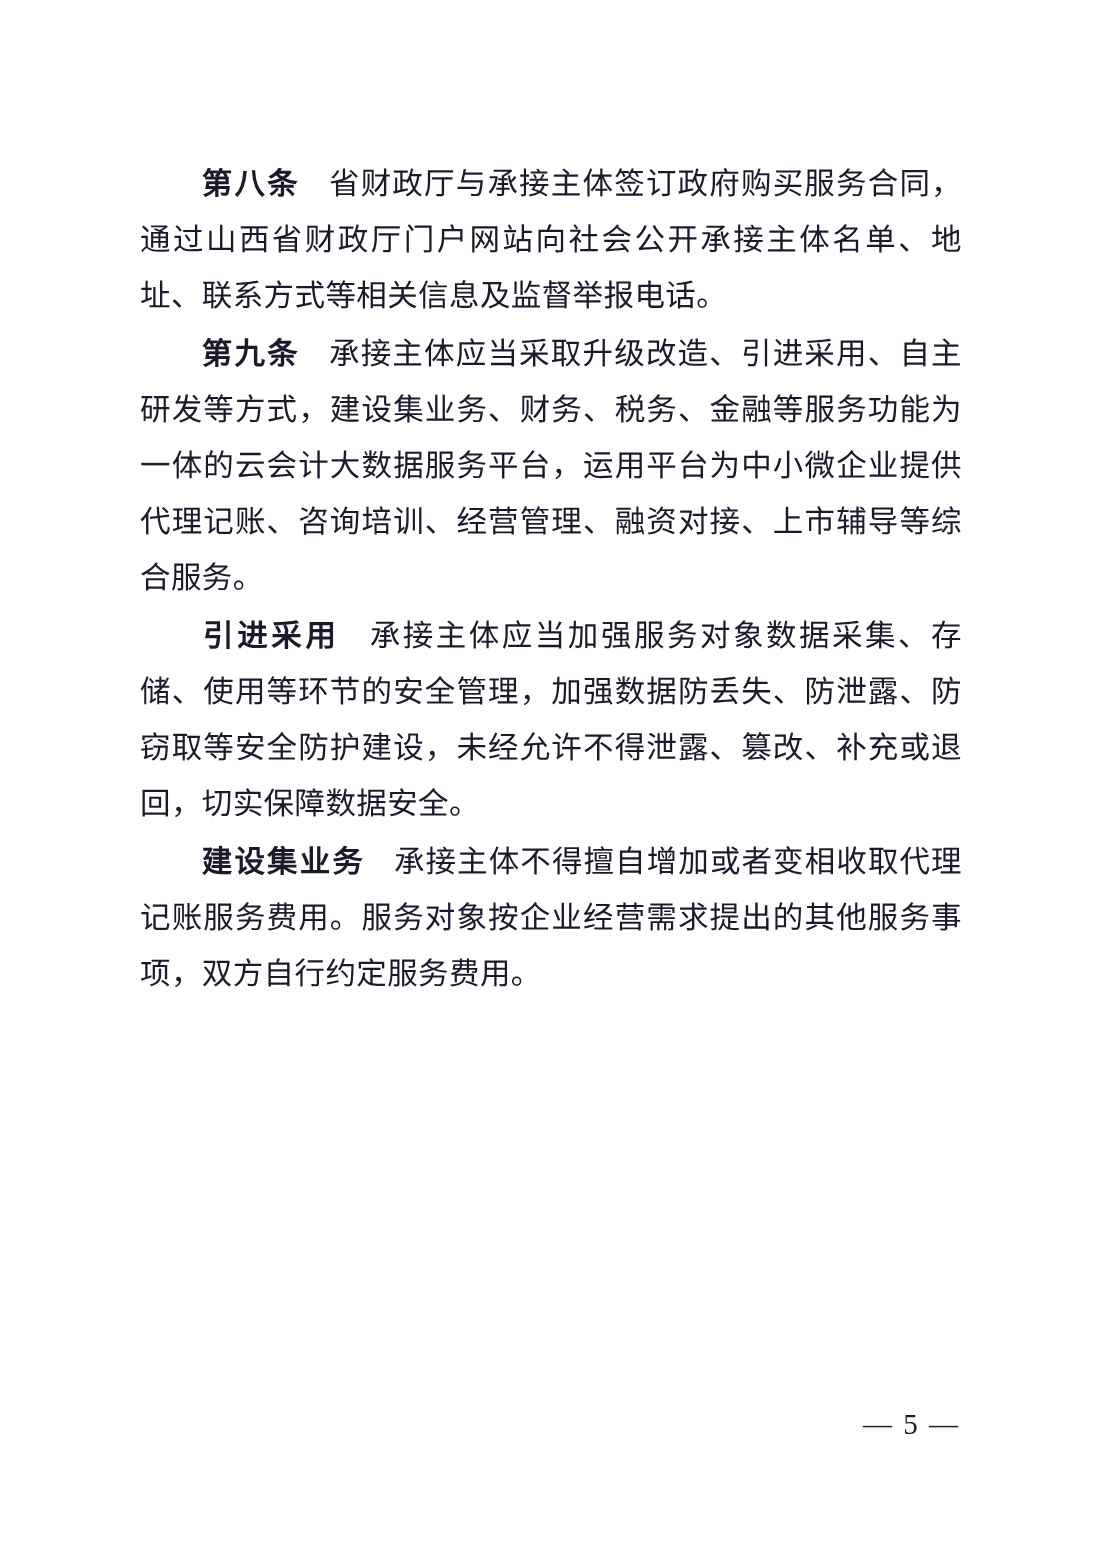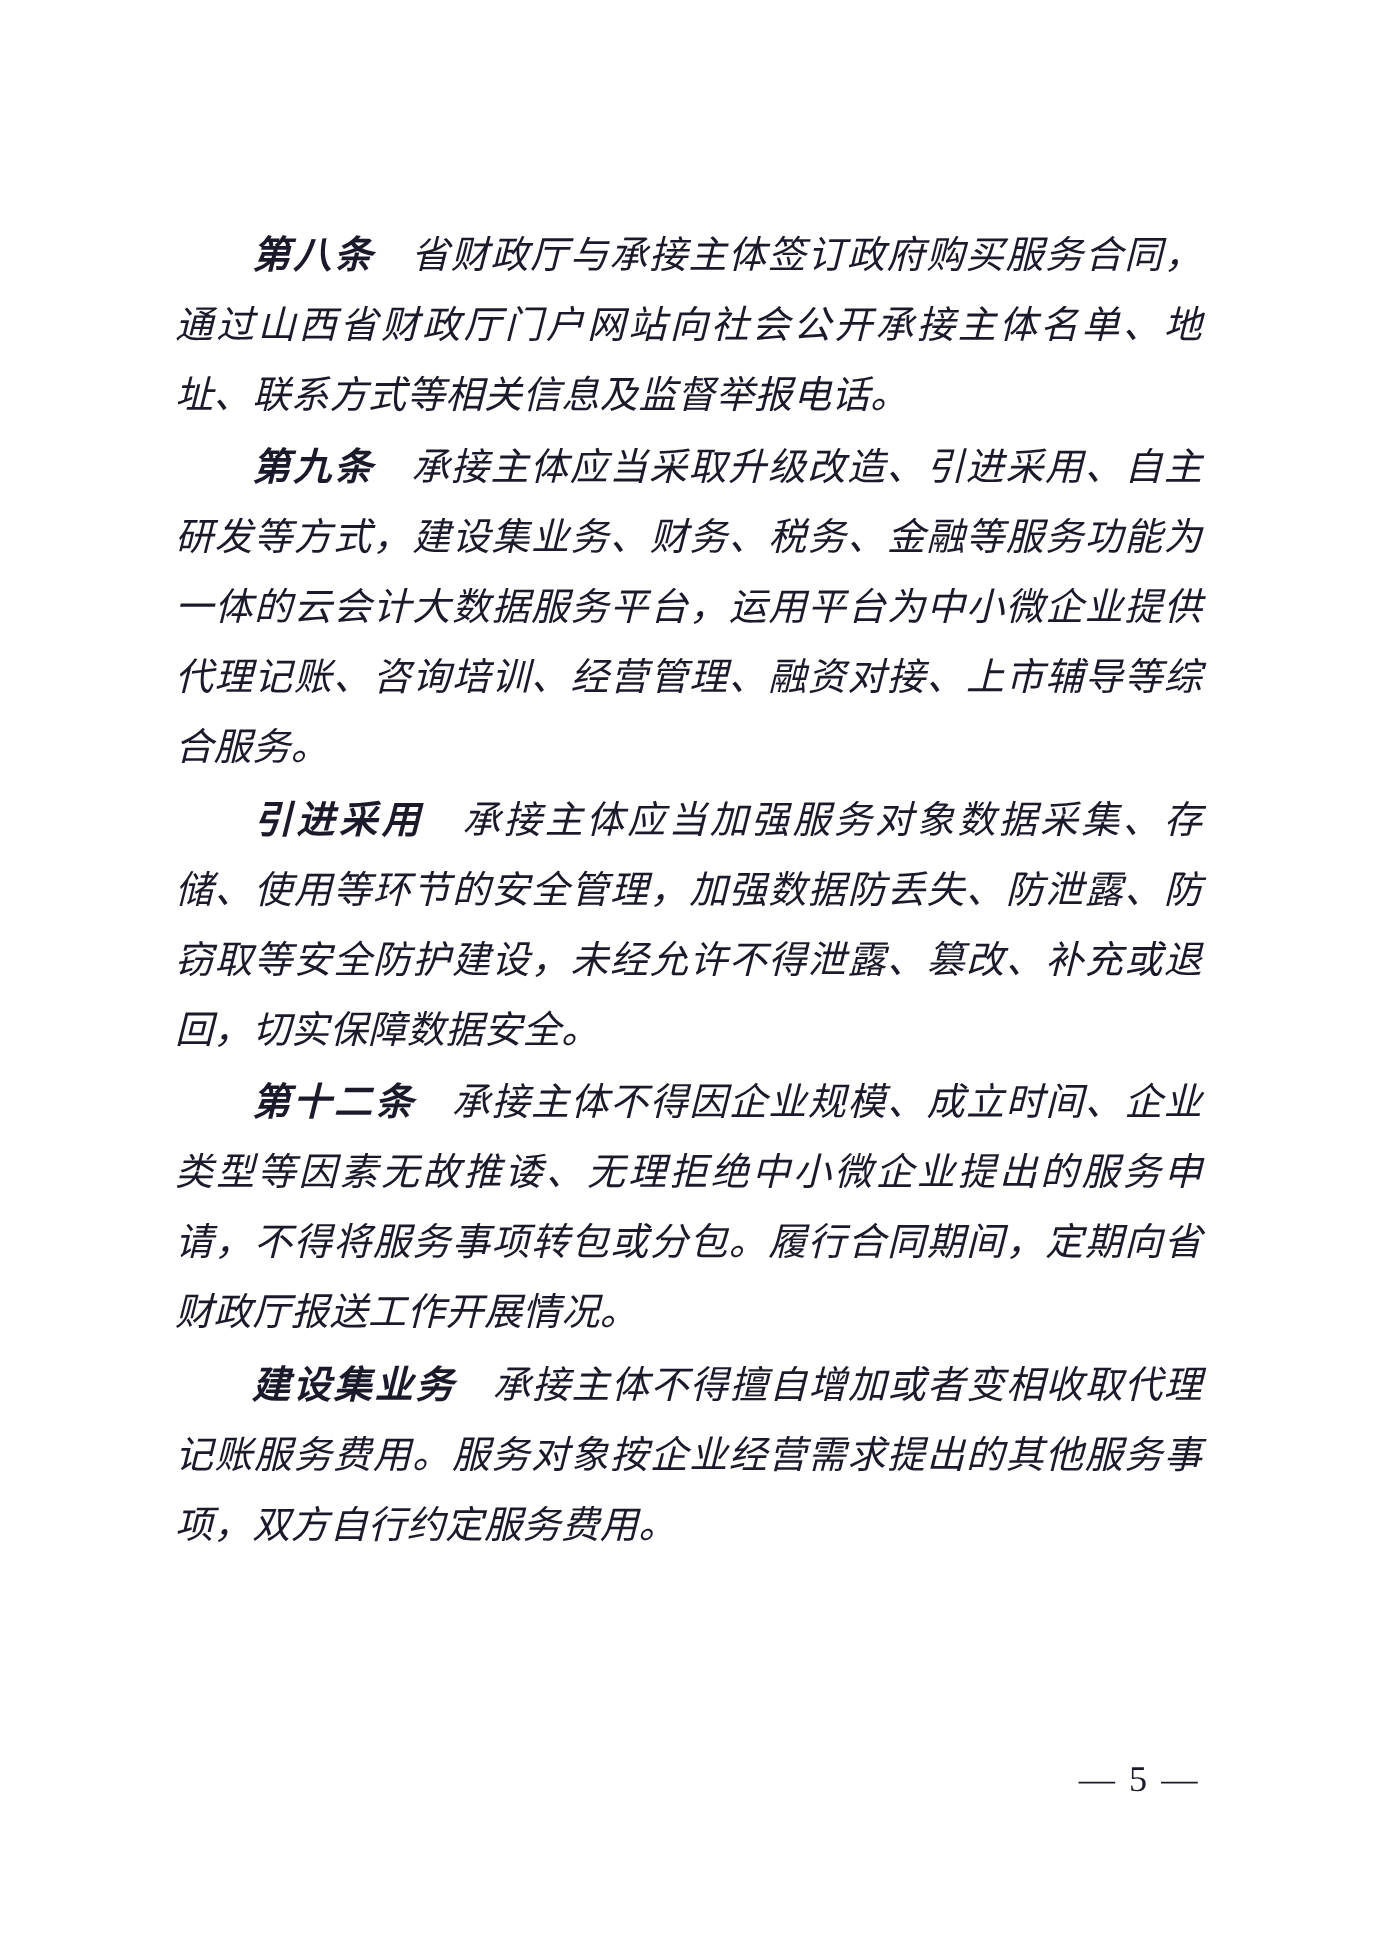--- a/index.html
+++ b/index.html
@@ -14,23 +14,22 @@
     height: 1559px;
     background: #ffffff;
     margin: 0 auto;
     overflow: hidden;
     font-family: "Liberation Serif", "DejaVu Serif", serif;
     color: #1a1a2b;
   }
   .content {
     position: absolute;
     left: 140px;
-    top: 176px;
+    top: 156px;
     width: 822px;
-    font-style: italic;
   }
   .para {
     font-size: 30.5px;
     line-height: 56px;
     text-align: justify;
     text-justify: inter-ideograph;
     letter-spacing: 0.4px;
     margin: 0 0 2px 0;
     text-indent: 0;
   }
@@ -68,23 +67,20 @@
 
     <p class="para">
       <span class="indent"></span><span class="lead">第九条</span><span class="gap"></span><span>承接主体应当采取升级改造、引进采用、自主研发等方式，建设集业务、财务、税务、金融等服务功能为一体的云会计大数据服务平台，运用平台为中小微企业提供代理记账、咨询培训、经营管理、融资对接、上市辅导等综合服务。</span>
     </p>
 
 
     <p class="para">
       <span class="indent"></span><span class="lead">引进采用</span><span class="gap"></span><span>承接主体应当加强服务对象数据采集、存储、使用等环节的安全管理，加强数据防丢失、防泄露、防窃取等安全防护建设，未经允许不得泄露、篡改、补充或退回，切实保障数据安全。</span>
     </p>
 
-    <p class="para">
-      <span class="indent"></span><span class="lead">第十二条</span><span class="gap"></span><span>承接主体不得因企业规模、成立时间、企业类型等因素无故推诿、无理拒绝中小微企业提出的服务申请，不得将服务事项转包或分包。履行合同期间，定期向省财政厅报送工作开展情况。</span>
-    </p>
 
     <p class="para">
       <span class="indent"></span><span class="lead">建设集业务</span><span class="gap"></span><span>承接主体不得擅自增加或者变相收取代理记账服务费用。服务对象按企业经营需求提出的其他服务事项，双方自行约定服务费用。</span>
     </p>
 
   </div>
 
   <div class="footer">— 5 —</div>
 </div>
 

